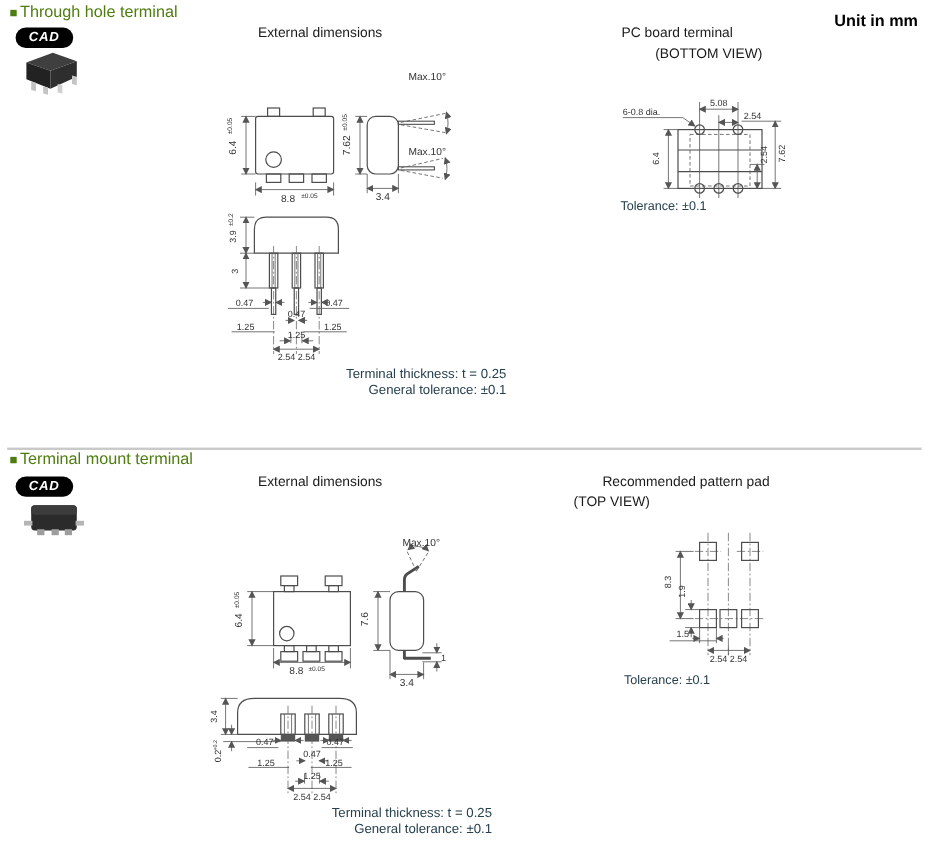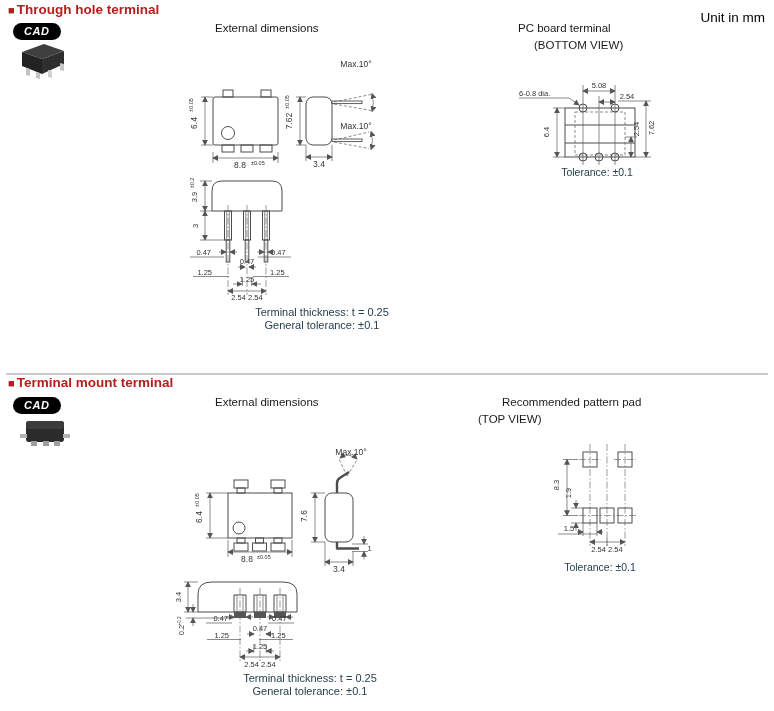--- a/index.html
+++ b/index.html
@@ -1,26 +1,26 @@
 <!DOCTYPE html>
 <html><head>
 <meta charset="utf-8">
 <style>
   html,body{margin:0;padding:0}
   body{width:774px;height:711px;background:#fff;position:relative;
        font-family:"Liberation Sans",sans-serif;color:#111;overflow:hidden}
   .abs{position:absolute}
-  .sec-title{font-size:13.5px;font-weight:bold;color:#b91c1c;white-space:nowrap}
+  .sec-title{font-size:13.5px;font-weight:normal;color:#4d7c0f;white-space:nowrap}
   .sec-title .sq{font-size:11px;margin-right:2px}
   .cad{background:#000;color:#fff;font-weight:bold;font-style:italic;font-size:11px;
        border-radius:9px;padding:2px 11px 3px;display:inline-block;letter-spacing:.6px}
   .col-title{font-size:11.5px;color:#1a1a1a;}
-  .note{font-size:11px;color:#27404e;text-align:center;white-space:nowrap}
-  .tol-note{font-size:10.5px;color:#27404e;text-align:center;white-space:nowrap}
-  .unit{font-size:13.5px;font-weight:normal;color:#000}
+  .note{font-size:11px;color:#27404e;text-align:right;white-space:nowrap}
+  .tol-note{font-size:10.5px;color:#27404e;white-space:nowrap}
+  .unit{font-size:13.5px;font-weight:bold;color:#000}
   .divider{position:absolute;left:6px;right:6px;border:none;border-top:2px solid #c9c9c9}
   svg{overflow:visible;display:block}
   svg .ln{stroke:#4d4d4d;stroke-width:1;fill:none}
   svg .lnf{stroke:#4d4d4d;stroke-width:.9;fill:#fff}
   svg .thick{stroke:#4d4d4d;stroke-width:2.4;fill:none;stroke-linejoin:round}
   svg .dm{stroke:#5a5a5a;stroke-width:.7;fill:none}
   svg .dsh{stroke:#5a5a5a;stroke-width:.7;fill:none;stroke-dasharray:3 2}
   svg .ctr{stroke:#5a5a5a;stroke-width:.6;fill:none;stroke-dasharray:7 2 1.5 2}
   svg text{fill:#333;font-size:7.5px}
   svg .big{font-size:8.5px}
@@ -46,21 +46,21 @@
   <polygon points="6,12 6,26 26,34 26,19" fill="#222222"></polygon>
   <polygon points="26,19 48,11 48,24 26,34" fill="#2e2e2e"></polygon>
   <polygon points="10,28 14,29 14,36 10,35" fill="#c4c4c4"></polygon>
   <polygon points="20,32 24,33 24,39 20,38" fill="#c4c4c4"></polygon>
   <polygon points="32,30 36,31 36,38 32,37" fill="#d0d0d0"></polygon>
   <polygon points="44,23 48,24 48,31 44,30" fill="#c4c4c4"></polygon>
 </svg>
 
 <div class="abs col-title" style="left:215px;top:22px;width:150px">External dimensions</div>
 <div class="abs col-title" style="left:518px;top:22px;width:160px">PC board terminal</div>
-<div class="abs col-title" style="left:534px;top:39px;width:160px">(BOTTOM VIEW)</div>
+<div class="abs col-title" style="left:546px;top:39px;width:160px">(BOTTOM VIEW)</div>
 
 <svg class="abs" style="left:0;top:55px" width="774" height="260" viewBox="0 0 774 260">
   <defs>
     <marker id="a1" markerUnits="userSpaceOnUse" markerWidth="6" markerHeight="6" viewBox="0 0 6 6" refX="5.2" refY="3" orient="auto-start-reverse">
       <path d="M0,0L6,3L0,6Z" fill="#555"></path>
     </marker>
   </defs>
 
   <g>
     <rect class="ln" x="213" y="42" width="65" height="48" rx="2"></rect>

